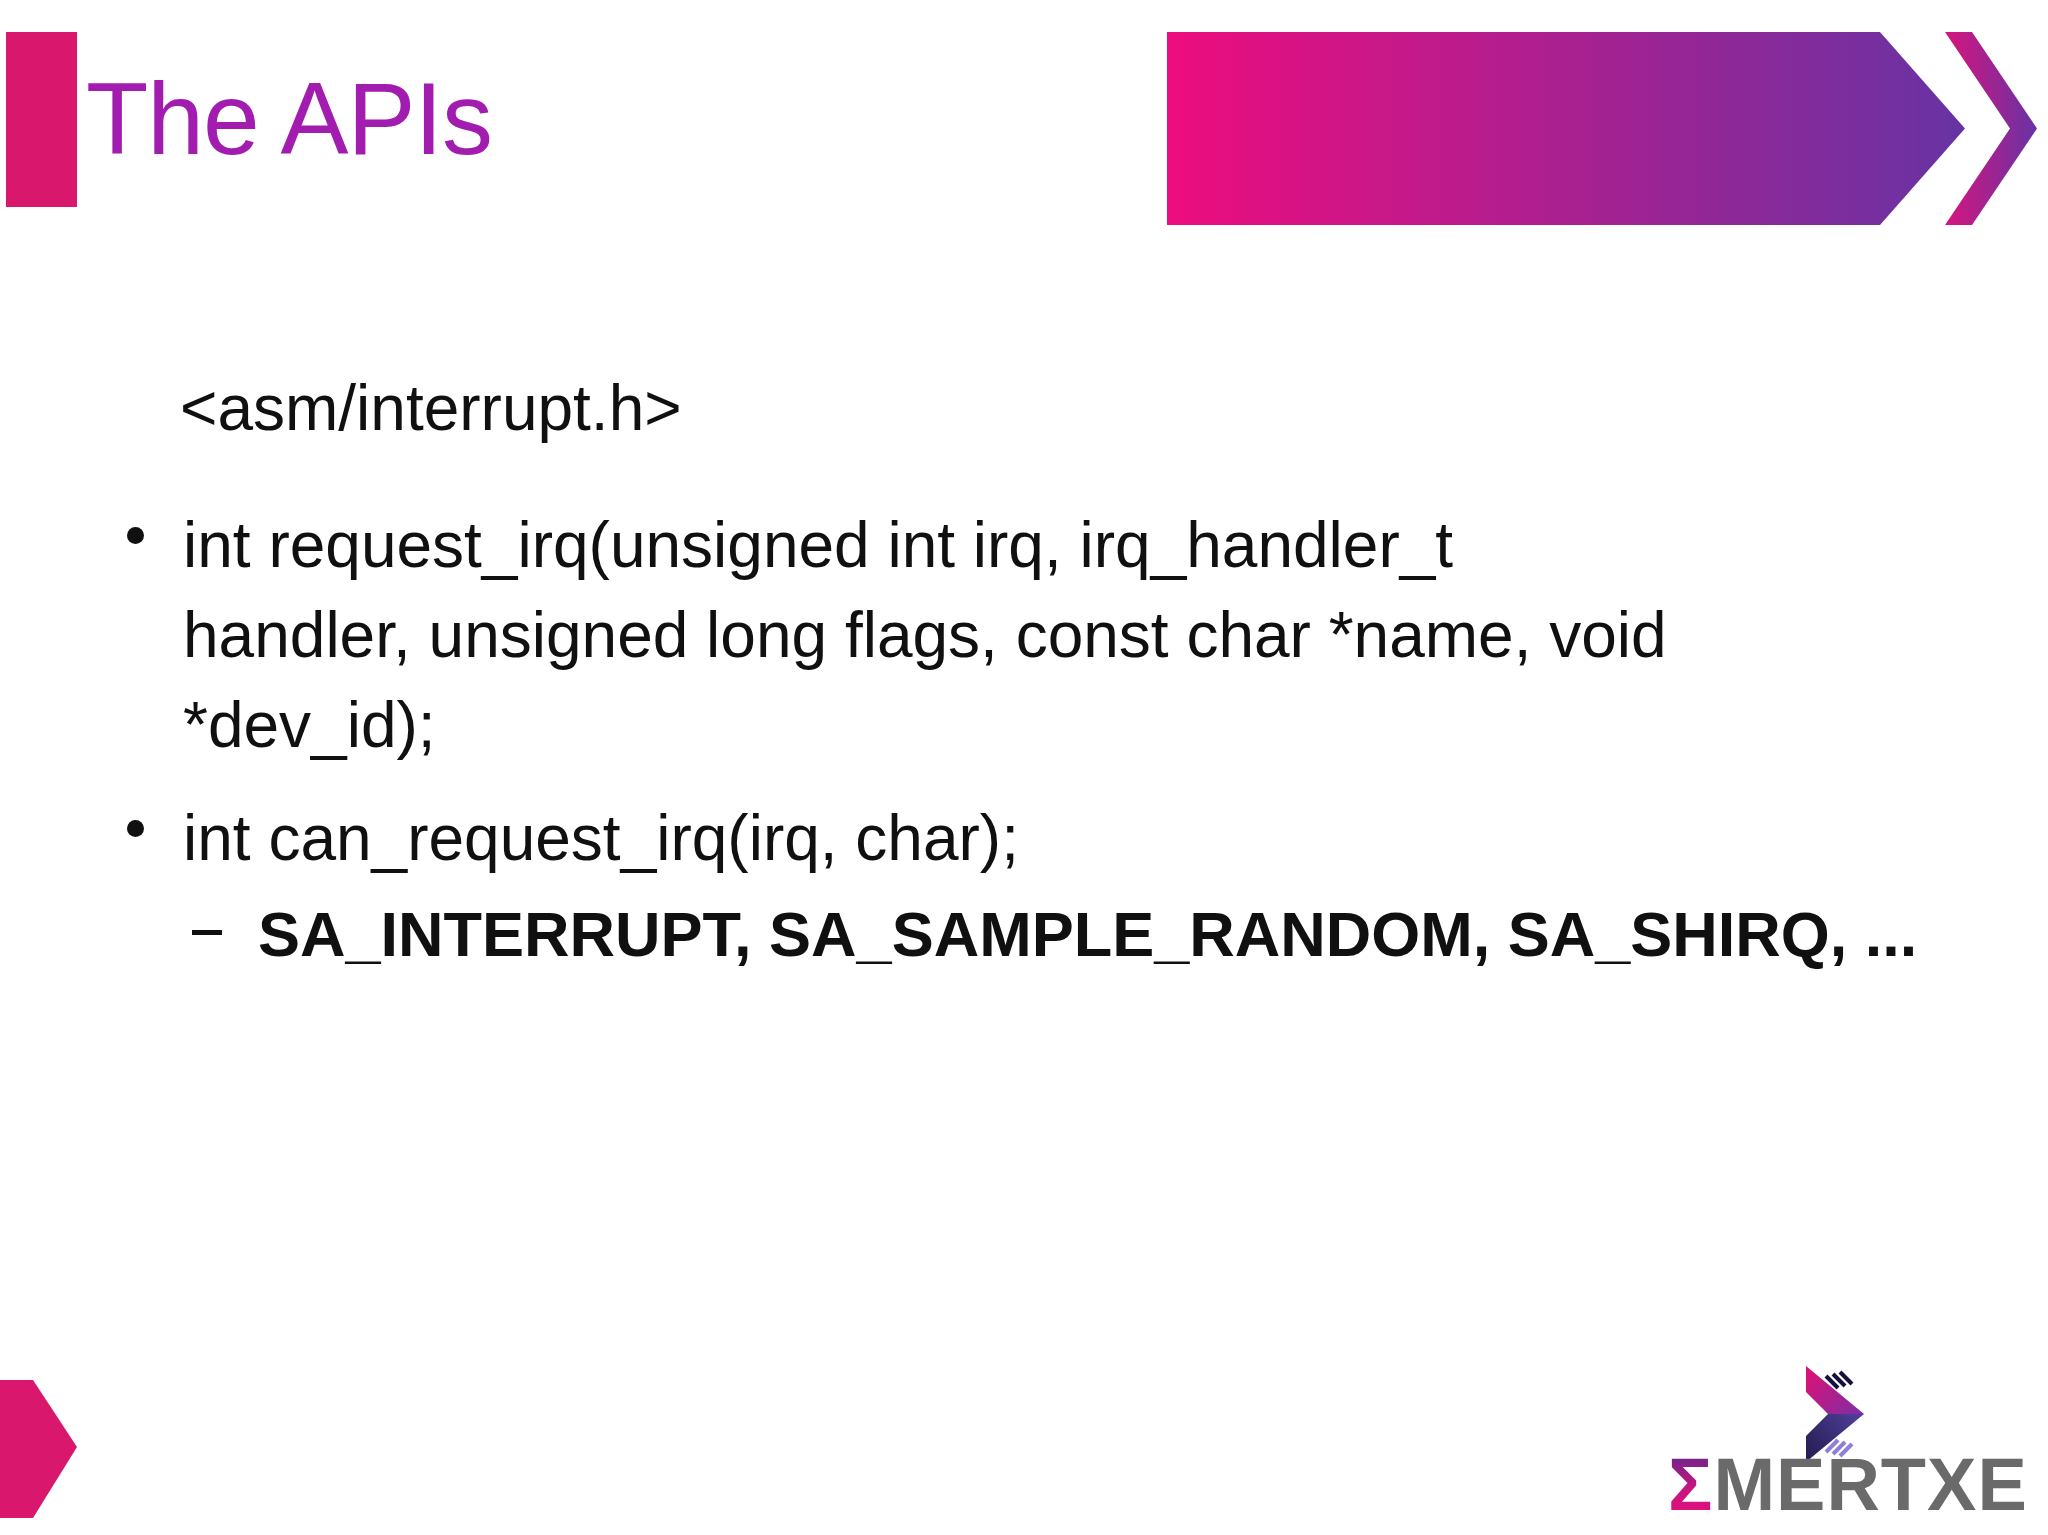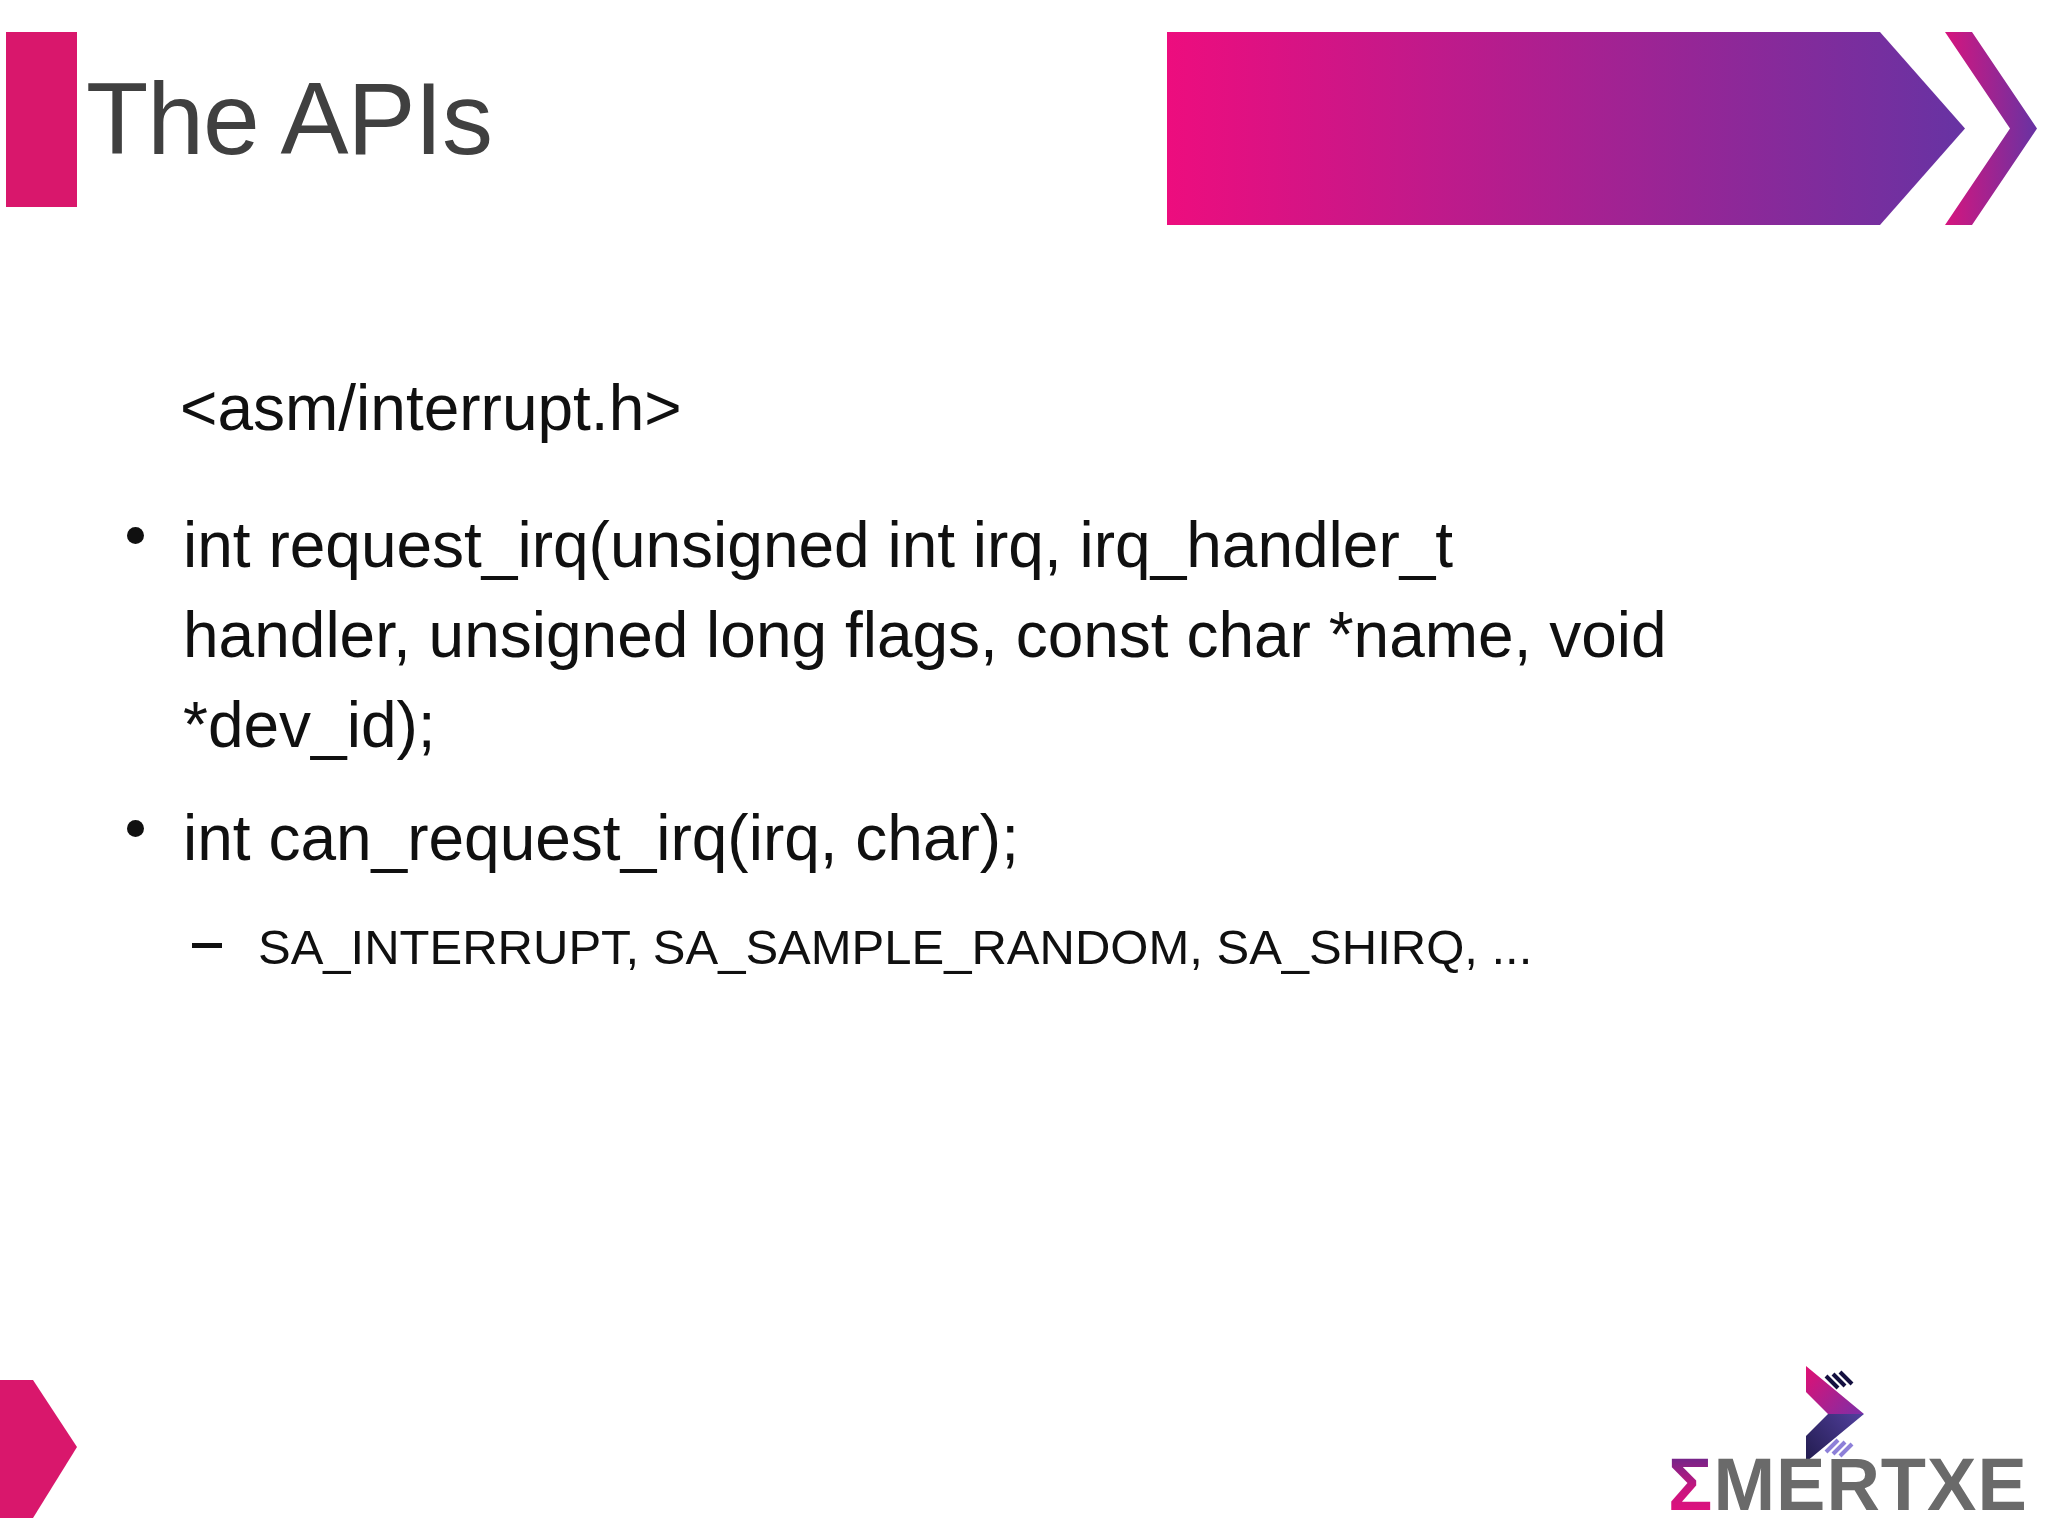--- a/index.html
+++ b/index.html
@@ -12,21 +12,21 @@
     color:#101010;
   }
 
   
   .accent-rect {
     position:absolute; left:6px; top:32px; width:71px; height:175px;
     background:#D9176C;
   }
   .page-title {
     position:absolute; left:86px; top:68px;
-    font-size:102px; line-height:1; font-weight:400; color:#404040;
+    font-size:102px; line-height:1; font-weight:400; color:#a21caf;
     letter-spacing:-1px; white-space:nowrap;
   }
   .banner-svg { position:absolute; left:1160px; top:30px; width:888px; height:198px; }
 
   
   .content {
     position:absolute; left:124px; top:363px; width:1880px;
     font-size:64px; line-height:90px;
   }
   .include-line { padding-left:56px; white-space:pre; }
@@ -36,22 +36,22 @@
   ul.bullets > li::before {
     content:""; position:absolute; left:3px; top:27px;
     width:17px; height:17px; border-radius:50%; background:#101010;
   }
   ul.bullets > li:nth-child(1) { margin-top:47px; }
   ul.bullets > li:nth-child(2) { margin-top:23px; }
   ul.bullets > li:nth-child(3) { margin-top:24px; }
   ul.bullets > li:nth-child(4) { margin-top:30px; }
   ul.bullets > li:nth-child(5) { margin-top:30px; }
   .sub-bullet {
-    position:relative; margin-top:33px; padding-left:134px;
-    font-size:49px; line-height:62px; white-space:nowrap;
+    position:relative; margin-top:20px; padding-left:134px;
+    font-size:63px; line-height:62px; white-space:nowrap;font-weight:bold;
   }
   .sub-bullet::before {
     content:""; position:absolute; left:68px; top:27px;
     width:30px; height:5px; background:#101010;
   }
 
   
   .footer-arrow-svg { position:absolute; left:0; top:1378px; width:80px; height:142px; }
 
   .logo { position:absolute; left:1666px; top:1360px; width:330px; height:165px; }

